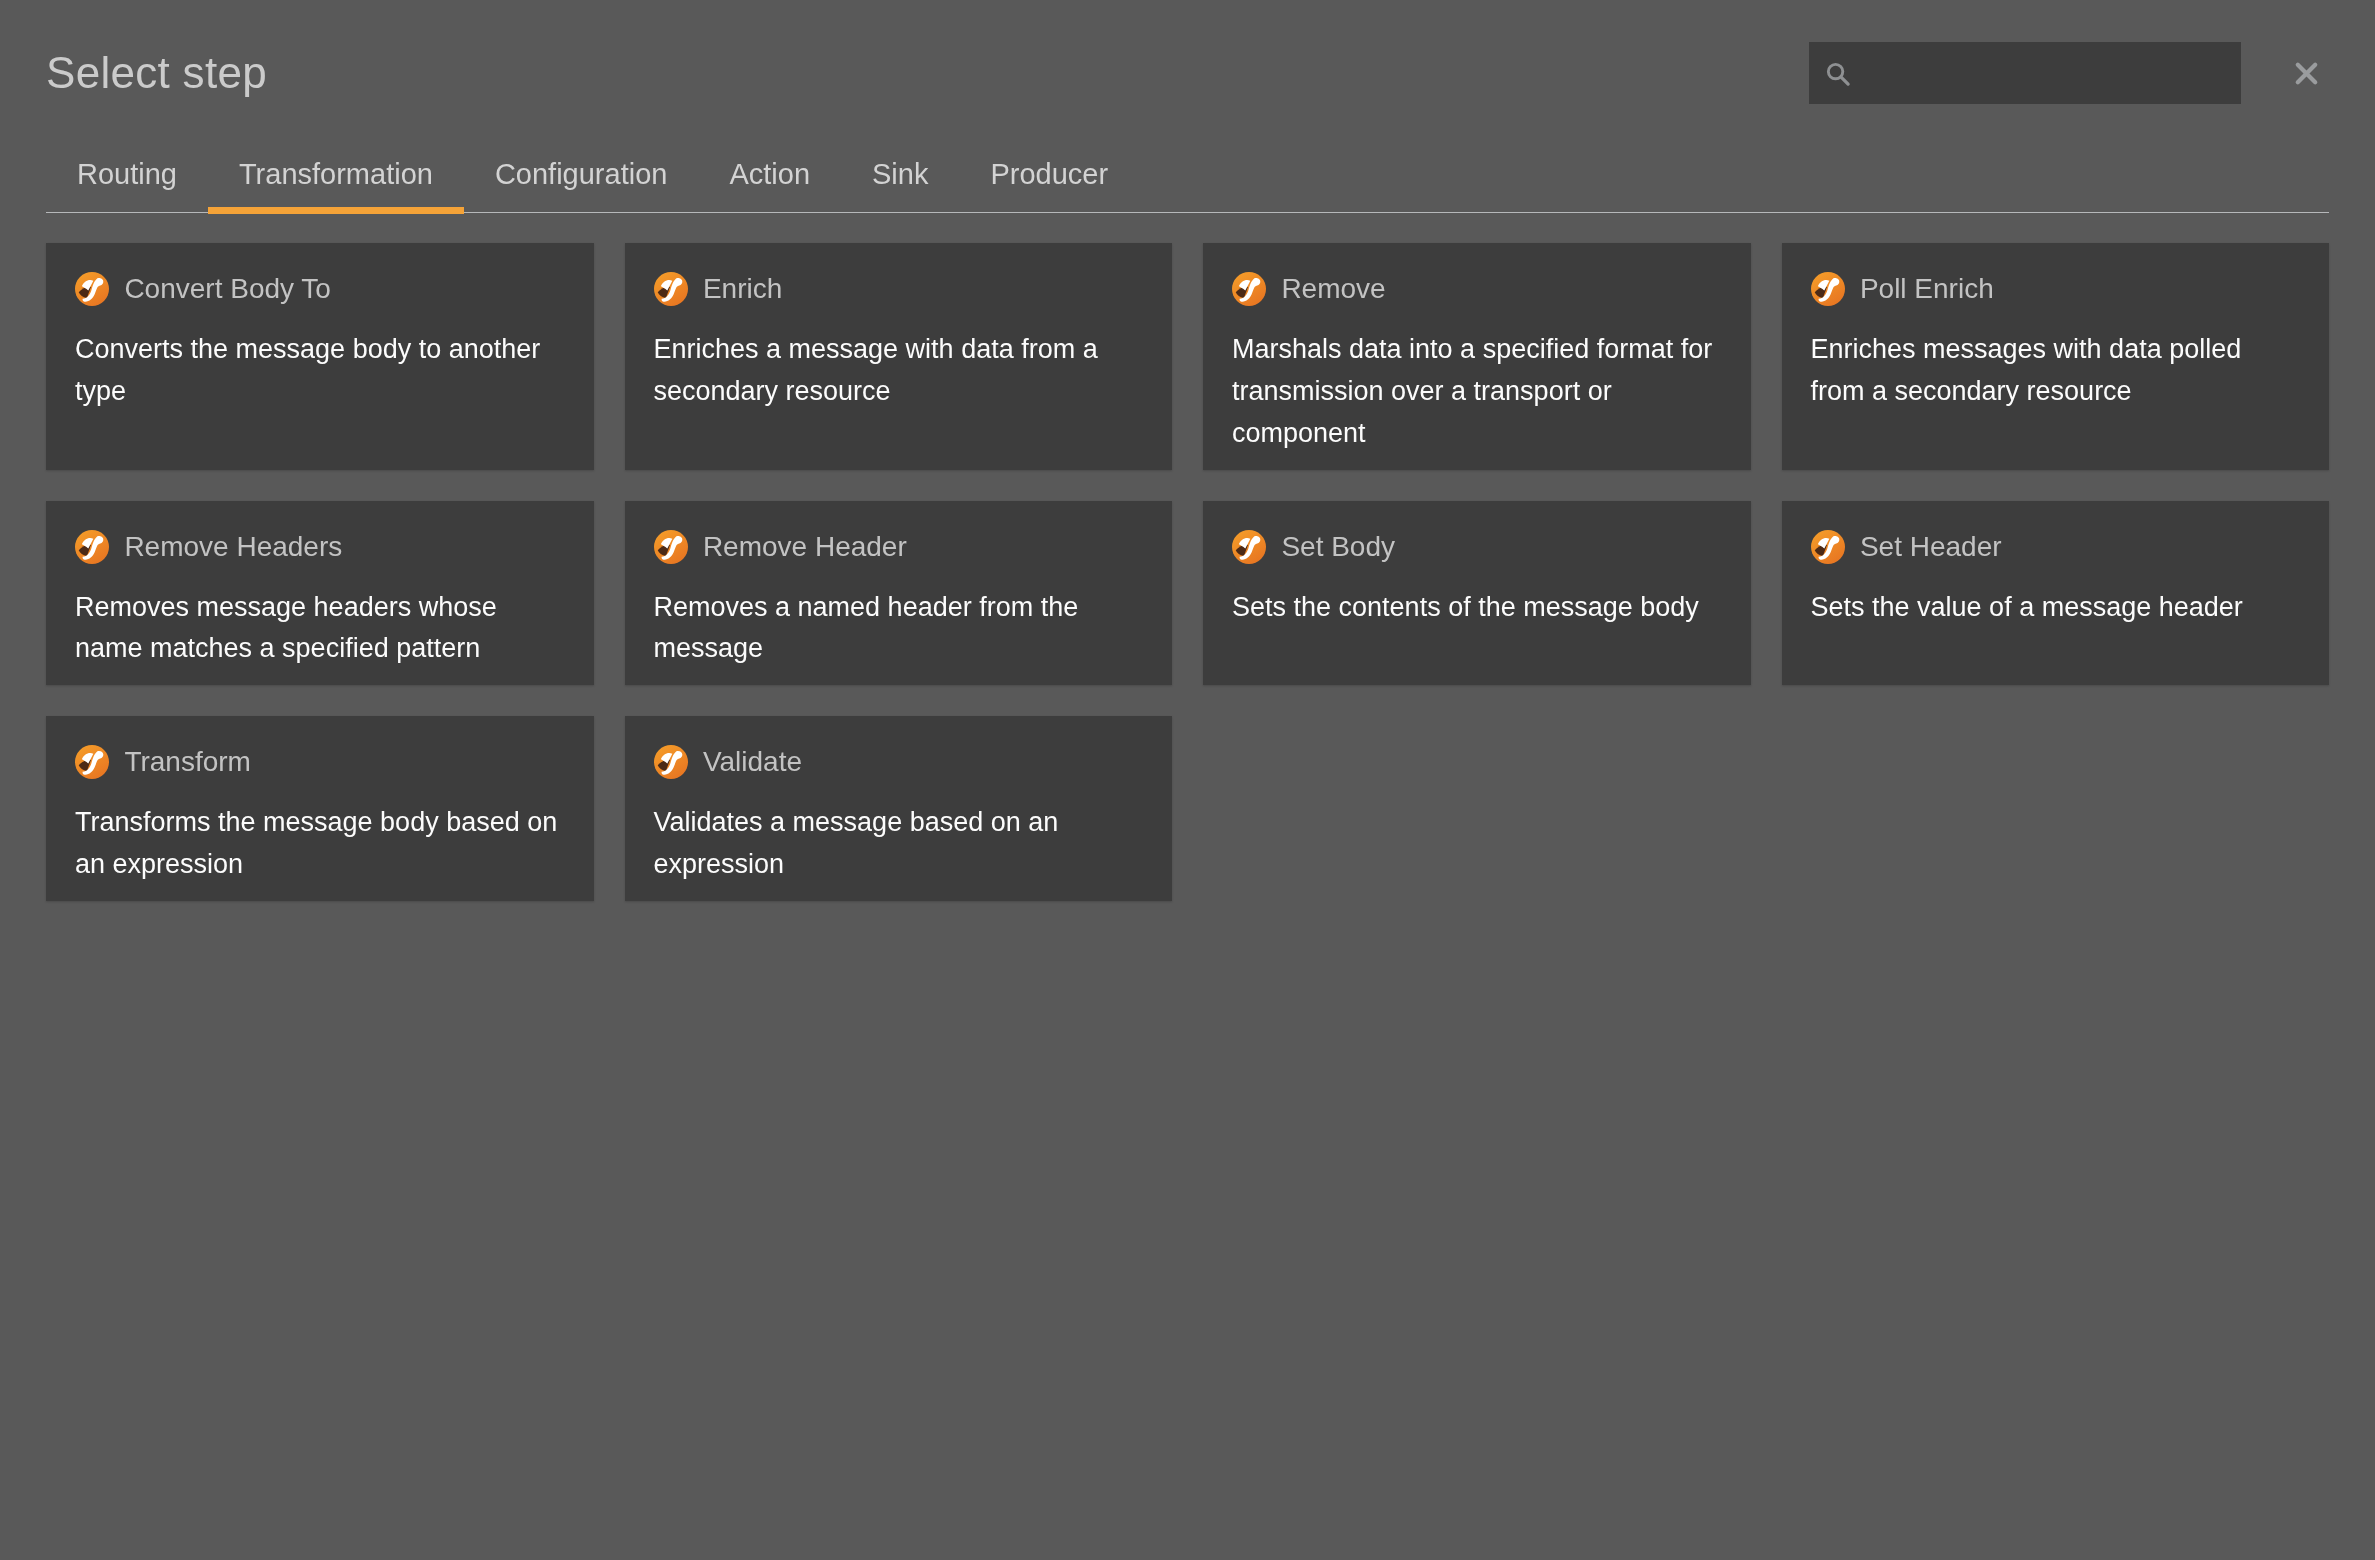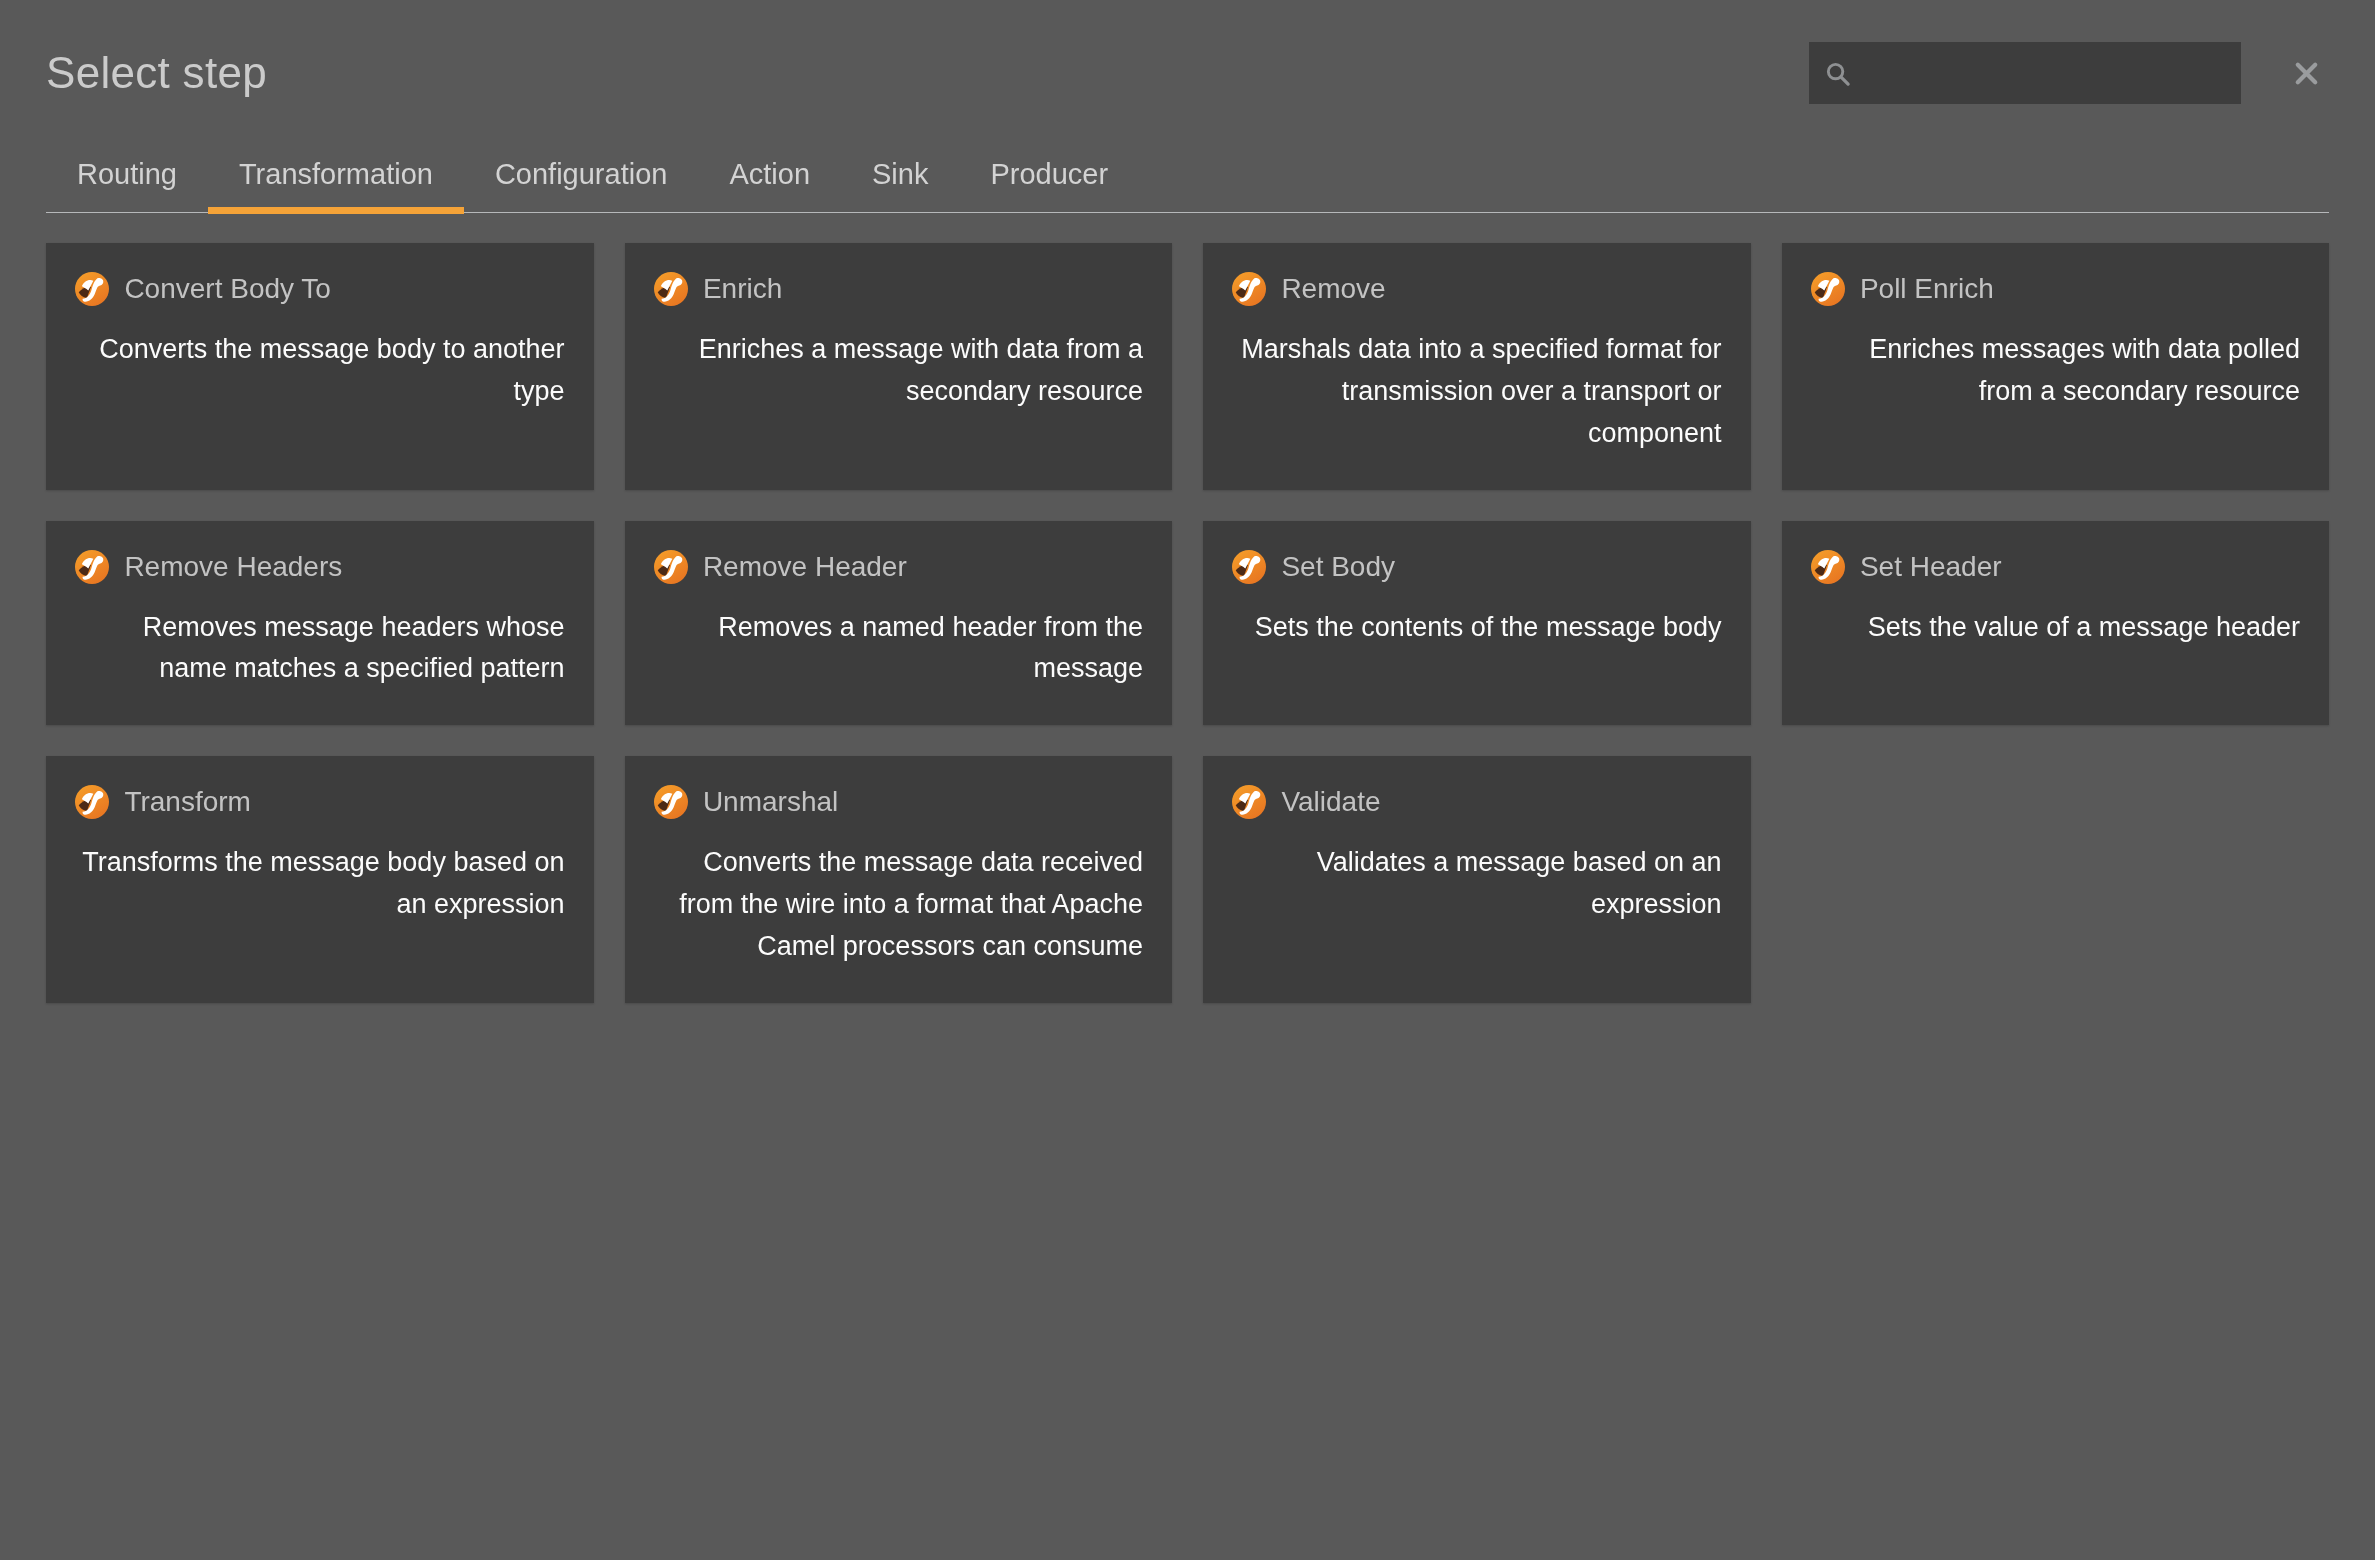--- a/index.html
+++ b/index.html
@@ -38,23 +38,22 @@
   }
   .tab.active::after{
     content:"";position:absolute;left:0;right:0;bottom:-1.9px;height:6.8px;
     background:var(--accent,#f5a338);
   }
 
   
   .grid{display:grid;grid-template-columns:repeat(4,1fr);gap:31px;margin-top:30px}
   .card{
     background:var(--card,#3d3d3d);
-    padding:29px 29px 35px;box-sizing:border-box;cursor:pointer;
+    padding:29px 29px 15px;box-sizing:border-box;cursor:pointer;
     box-shadow:0 1px 1.9px rgba(0,0,0,.18);
-    text-align:right;
   }
   .card-head{display:flex;align-items:center;gap:15.4px}
   .camel-icon{width:34px;height:34px;flex:none;display:block}
   .card-title{font-size:28px;color:#c3c3c3;line-height:1.2}
   .card-desc{margin-top:23px;font-size:27px;line-height:1.55;color:#fcfcfc}
 
   
   .svg-defs{position:absolute;width:0;height:0;overflow:hidden}
   .camel-stop-1{stop-color:var(--camel-orange-light,#f6a02a)}
   .camel-stop-2{stop-color:var(--camel-orange-dark,#e87722)}
@@ -234,32 +233,20 @@
             <circle cx="32" cy="32" r="32" fill="url(#camelGrad)"></circle>
             <path class="camel-brown" d="M7,38 C13,31 23,26.5 30,28 L22.5,49 C14.5,47.5 9.5,43.5 7,38 Z"></path>
             <path fill="#ffffff" d="M13,27 C16,17.5 27,12 34.5,16.5 L25,35 C20.5,31 16,28.5 13,27 Z"></path>
             <path fill="#ffffff" d="M43,11.5 C50,10.5 54.5,15 53,20 C52,23.5 48.5,25 45,26.5 C41,28.3 40.5,34 37,42 C33,51 25,57.5 16.5,55.5 C15,55 14,53 14.3,50.5 C23,50 28.5,43 31,34 C33.3,25.5 36.5,15.5 43,11.5 Z"></path>
           </svg>
           <span class="card-title">Transform</span>
         </div>
         <div class="card-desc">Transforms the message body based on an expression</div>
       </div>
 
-      <div class="card">
-        <div class="card-head">
-          <svg class="camel-icon" viewBox="0 0 64 64">
-            <circle cx="32" cy="32" r="32" fill="url(#camelGrad)"></circle>
-            <path class="camel-brown" d="M7,38 C13,31 23,26.5 30,28 L22.5,49 C14.5,47.5 9.5,43.5 7,38 Z"></path>
-            <path fill="#ffffff" d="M13,27 C16,17.5 27,12 34.5,16.5 L25,35 C20.5,31 16,28.5 13,27 Z"></path>
-            <path fill="#ffffff" d="M43,11.5 C50,10.5 54.5,15 53,20 C52,23.5 48.5,25 45,26.5 C41,28.3 40.5,34 37,42 C33,51 25,57.5 16.5,55.5 C15,55 14,53 14.3,50.5 C23,50 28.5,43 31,34 C33.3,25.5 36.5,15.5 43,11.5 Z"></path>
-          </svg>
-          <span class="card-title">Unmarshal</span>
-        </div>
-        <div class="card-desc">Converts the message data received from the wire into a format that Apache Camel processors can consume</div>
-      </div>
 
       <div class="card">
         <div class="card-head">
           <svg class="camel-icon" viewBox="0 0 64 64">
             <circle cx="32" cy="32" r="32" fill="url(#camelGrad)"></circle>
             <path class="camel-brown" d="M7,38 C13,31 23,26.5 30,28 L22.5,49 C14.5,47.5 9.5,43.5 7,38 Z"></path>
             <path fill="#ffffff" d="M13,27 C16,17.5 27,12 34.5,16.5 L25,35 C20.5,31 16,28.5 13,27 Z"></path>
             <path fill="#ffffff" d="M43,11.5 C50,10.5 54.5,15 53,20 C52,23.5 48.5,25 45,26.5 C41,28.3 40.5,34 37,42 C33,51 25,57.5 16.5,55.5 C15,55 14,53 14.3,50.5 C23,50 28.5,43 31,34 C33.3,25.5 36.5,15.5 43,11.5 Z"></path>
           </svg>
           <span class="card-title">Validate</span>

